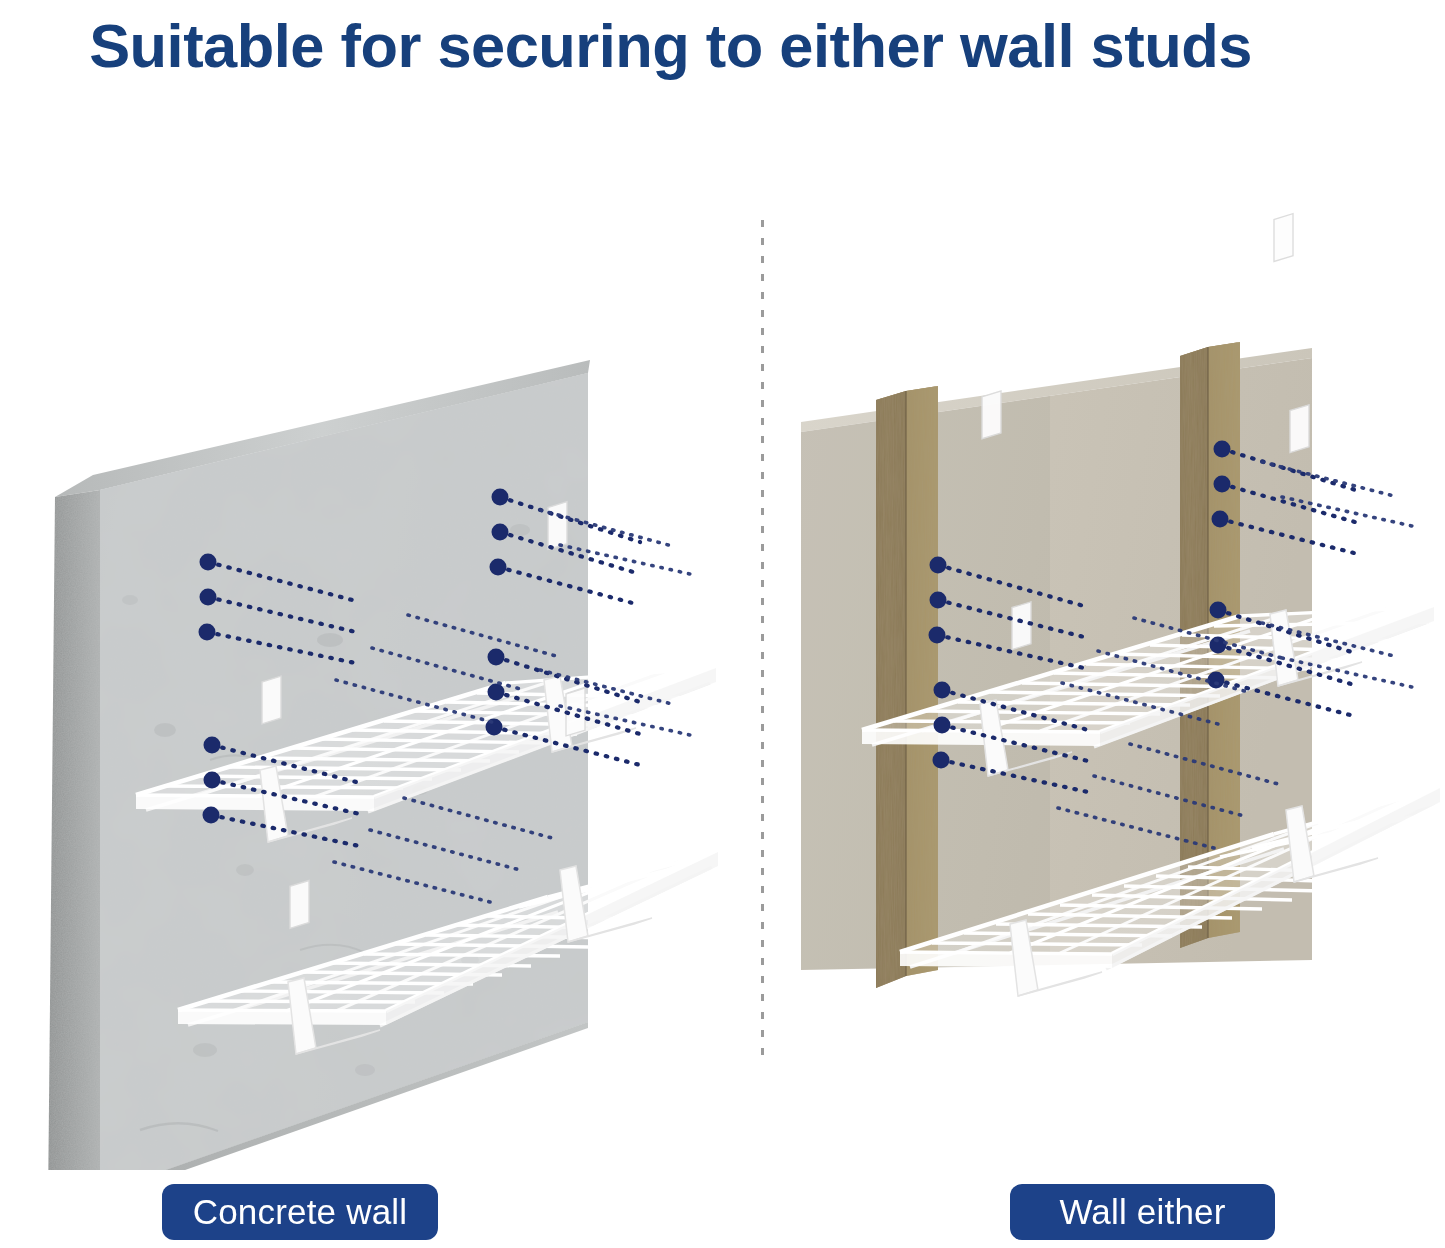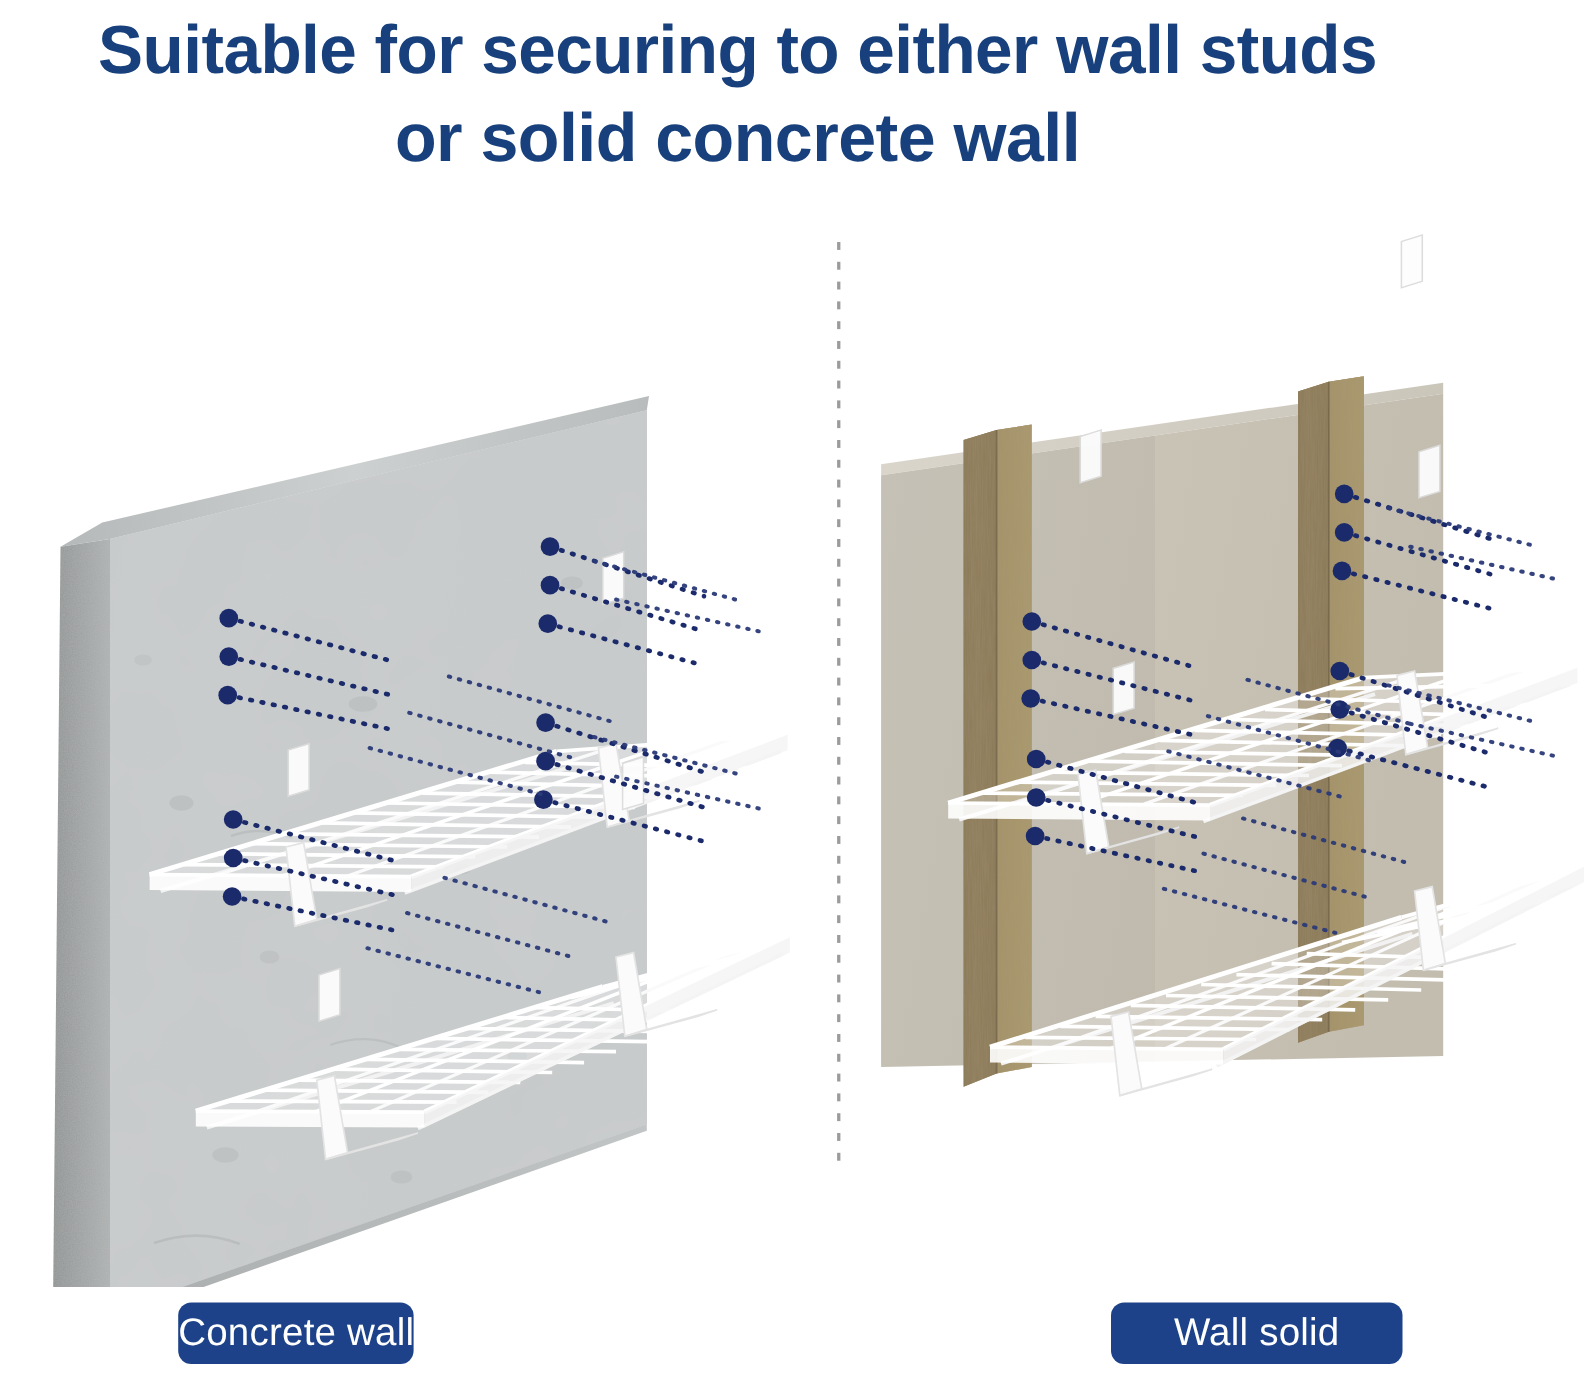--- a/index.html
+++ b/index.html
@@ -73,34 +73,33 @@
     line-height: 56px;
     height: 56px;
     text-align: center;
     letter-spacing: 0.2px;
     white-space: nowrap;
     user-select: none;
   }
   #pill-concrete {
     left: 162px;
     top: 1184px;
-    width: 214px;
+    width: 276px;
   }
   #pill-studs {
     left: 1010px;
     top: 1184px;
     width: 265px;
   }
 </style>
 </head>
 <body>
 
 <div id="headline">
   <span class="ln ln1">Suitable for securing to either wall studs</span>
-  <span class="ln ln2">or solid concrete wall</span>
 </div>
 
 <div id="stage">
 <svg width="1445" height="1000" viewBox="0 0 1445 1000" xmlns="http://www.w3.org/2000/svg">
   <defs>
 
     <linearGradient id="concFace" x1="0" y1="0" x2="1" y2="0.25">
       <stop offset="0" stop-color="#c4c7c8"></stop>
       <stop offset="0.28" stop-color="#d0d3d3"></stop>
       <stop offset="0.62" stop-color="#c7caca"></stop>
@@ -479,13 +478,13 @@
       <path d="M1058,638 L1214,678"></path>
     </g>
   </g>
 </svg>
 </div>
 
 <div id="divider"></div>
 
 <div class="pill" id="pill-concrete">Concrete wall</div>
 
-<div class="pill" id="pill-studs">Wall solid</div>
+<div class="pill" id="pill-studs">Wall either</div>
 
 </body></html>

